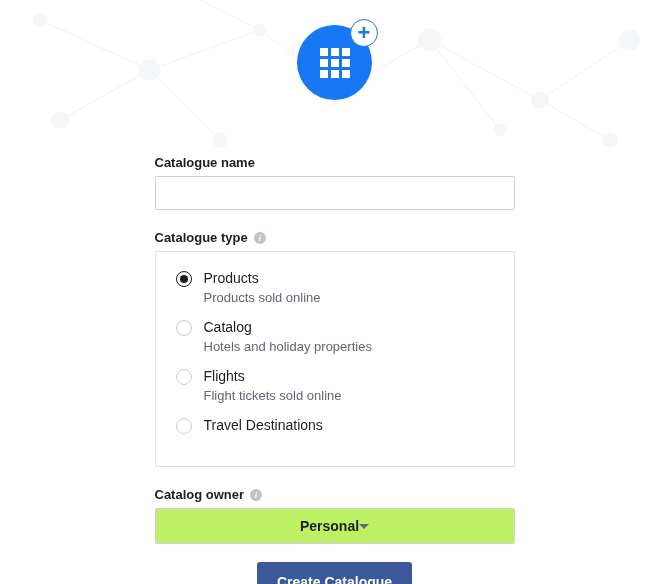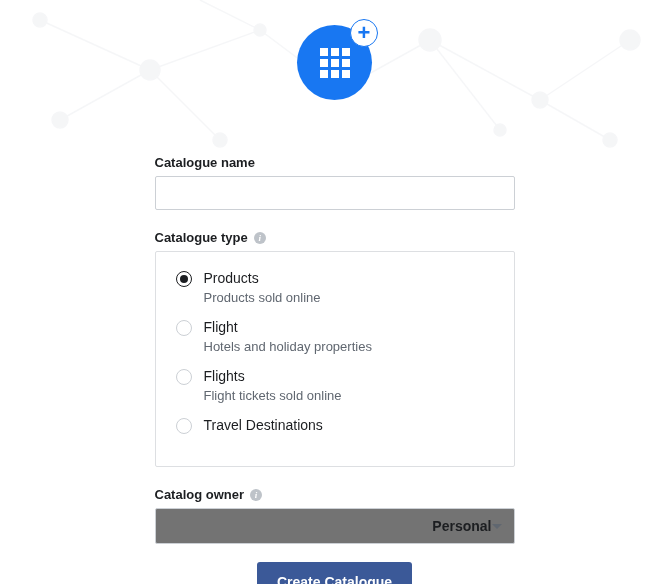--- a/index.html
+++ b/index.html
@@ -146,24 +146,24 @@
     }
     .radio-desc {
       font-size: 13px;
       color: #606770;
     }
     .select-box {
       width: 100%;
       height: 36px;
       border: 1px solid #ccd0d5;
       border-radius: 2px;
-      background: #737373;
-      display: flex;
-      align-items: center;
-      justify-content: flex-end;
+      background: #bef264;
+      display: flex;
+      align-items: center;
+      justify-content: center;
       padding: 0 12px;
       cursor: pointer;
       margin-bottom: 18px;
     }
     .select-box .value {
       font-weight: bold;
       font-size: 14px;
       color: #1c1e21;
     }
     .caret {
@@ -253,21 +253,21 @@
           <div class="radio-dot"></div>
         </div>
       <div class="radio-label">
         <div class="radio-title">Products</div>
         <div class="radio-desc">Products sold online</div>
       </div>
     </div>
     <div class="radio-row">
       <div class="radio-circle"></div>
       <div class="radio-label">
-        <div class="radio-title">Flight</div>
+        <div class="radio-title">Catalog</div>
         <div class="radio-desc">Hotels and holiday properties</div>
       </div>
     </div>
     <div class="radio-row">
       <div class="radio-circle"></div>
       <div class="radio-label">
         <div class="radio-title">Flights</div>
         <div class="radio-desc">Flight tickets sold online</div>
       </div>
     </div>

